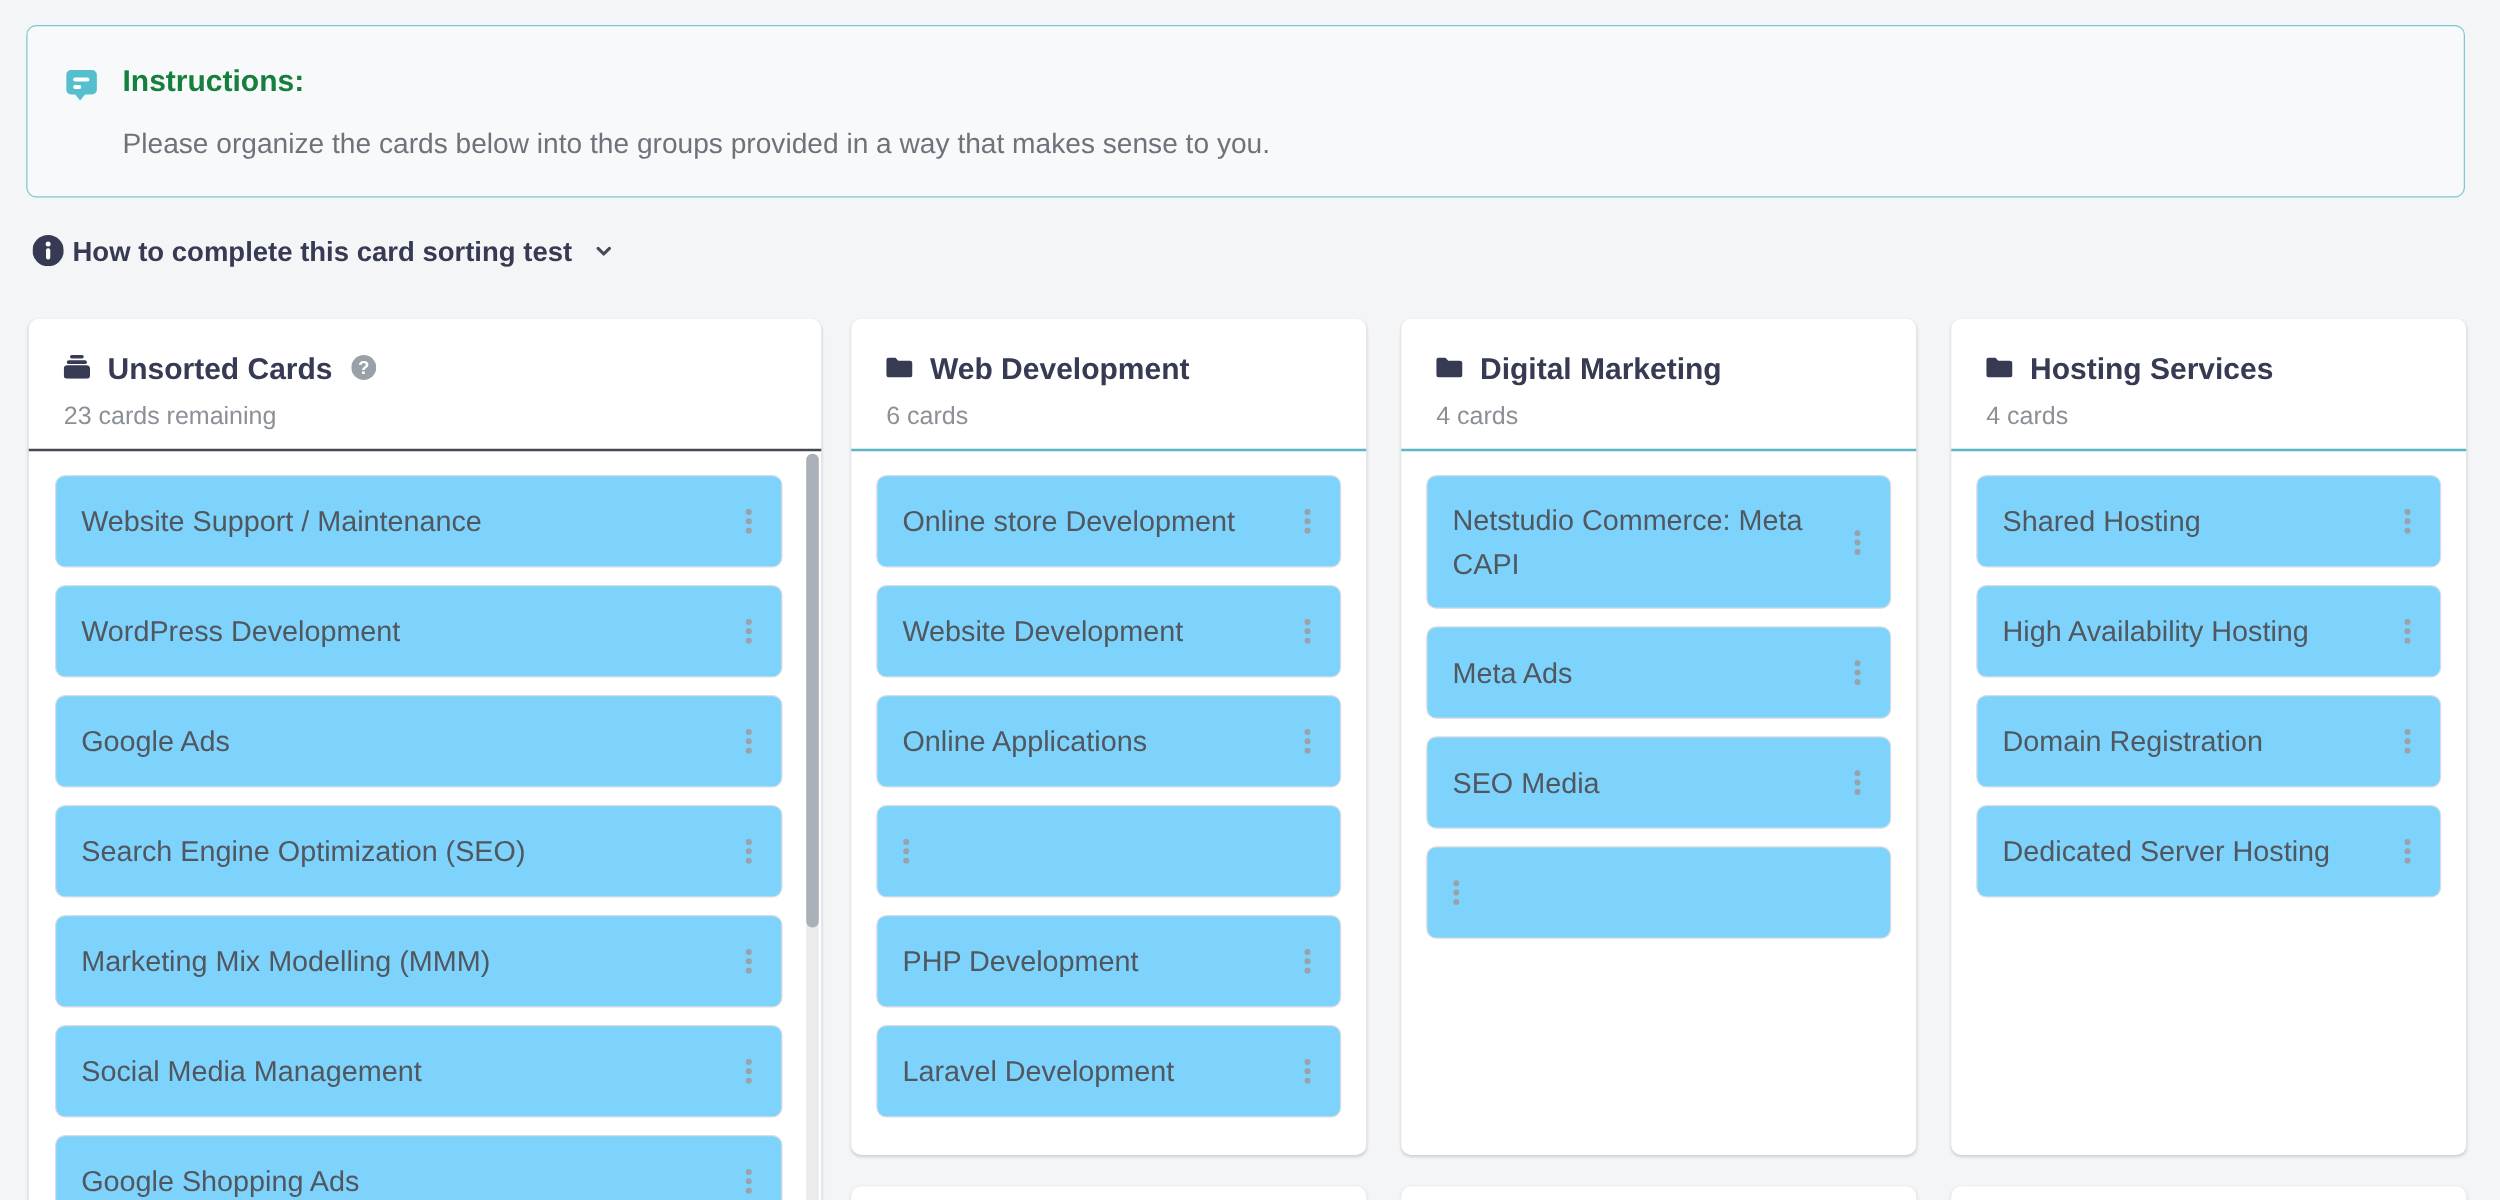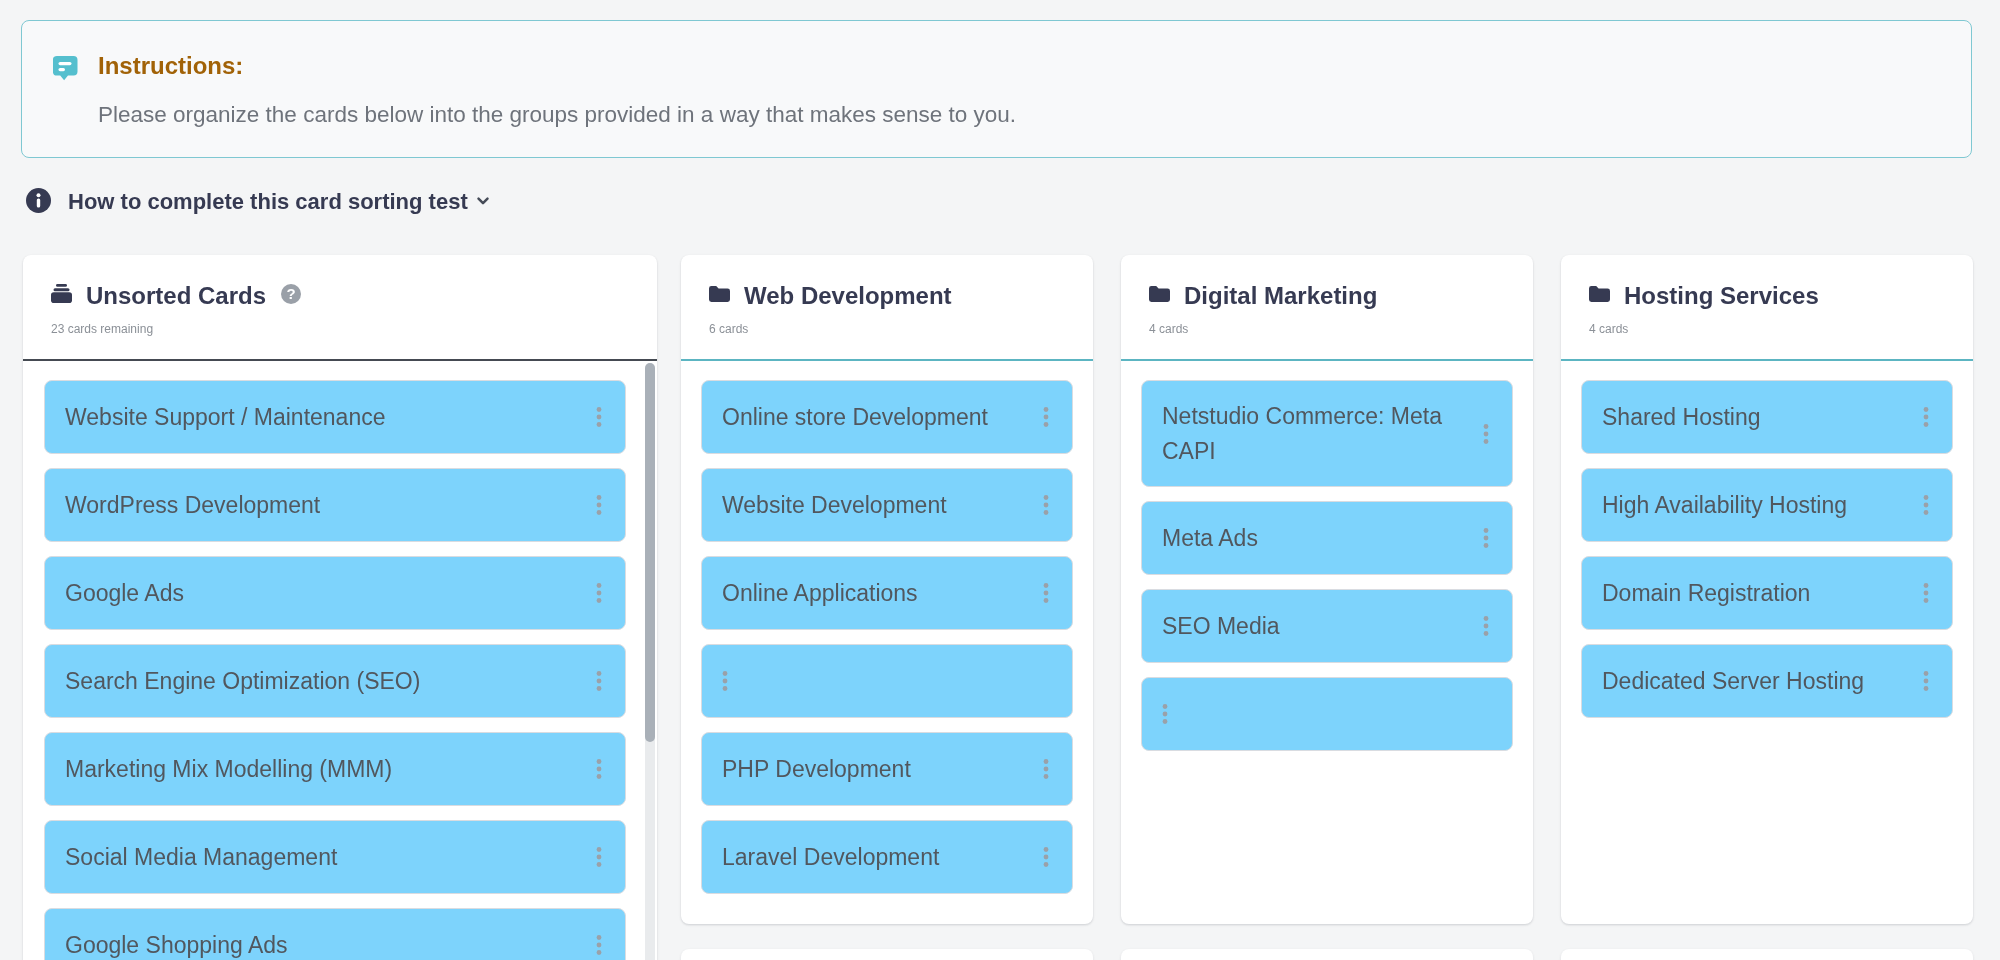--- a/index.html
+++ b/index.html
@@ -4,37 +4,37 @@
 <style>
   * { margin:0; padding:0; box-sizing:border-box; }
   html,body { width:2000px; height:960px; overflow:hidden; }
   body { background:#f4f5f6; font-family:"Liberation Sans", sans-serif; position:relative; }
 
   .instr {
     position:absolute; left:21px; top:20px; width:1951px; height:138px;
     border:1px solid #7fc8d2; border-radius:8px; background:#f8f9fa;
   }
   .instr .bubble { position:absolute; left:31px; top:35px; }
-  .instr h2 { position:absolute; left:76px; top:31px; font-size:24px; font-weight:bold; color:#a16207; }
+  .instr h2 { position:absolute; left:76px; top:31px; font-size:24px; font-weight:bold; color:#15803d; }
   .instr p  { position:absolute; left:76px; top:81px; font-size:22.5px; color:#6e737b; }
 
   .howto { position:absolute; left:26px; top:188px; }
-  .howto .txt { position:absolute; left:42px; top:1px; font-size:22px; font-weight:bold; color:#363a52; white-space:nowrap; }
+  .howto .txt { position:absolute; left:32px; top:1px; font-size:22px; font-weight:bold; color:#363a52; white-space:nowrap; }
 
   .panel { position:absolute; background:#fff; border-radius:8px;
            box-shadow:0 1px 2px rgba(16,24,40,.07), 0 1px 3px rgba(16,24,40,.1); }
   .p1 { left:23px;  top:255px; width:634px; height:760px; border-radius:8px 8px 0 0; }
   .p2 { left:681px; top:255px; width:412px; height:669px; }
   .p3 { left:1121px; top:255px; width:412px; height:669px; }
   .p4 { left:1561px; top:255px; width:412px; height:669px; }
 
   .phead { position:absolute; left:0; top:0; right:0; height:104px; }
   .phead .picon { position:absolute; left:28px; top:29px; }
   .phead h3 { position:absolute; left:63px; top:27px; font-size:24px; font-weight:bold; color:#363a52; white-space:nowrap; }
-  .phead .count { position:absolute; left:28px; top:67px; font-size:12px; color:#8b9097; }
+  .phead .count { position:absolute; left:28px; top:67px; font-size:20px; color:#8b9097; }
   .divider { position:absolute; left:0; right:0; top:104px; height:2px; }
   .divider.dark { background:#454a52; }
   .divider.teal { background:#5cb5c2; }
 
   .cards { position:absolute; top:125px; }
   .p1 .cards { left:21px; width:582px; }
   .p2 .cards, .p3 .cards, .p4 .cards { left:20px; width:372px; }
   .card {
     height:74px; margin-bottom:14px; background:#7dd3fc;
     border:1px solid #d9dce1; border-radius:8px;

